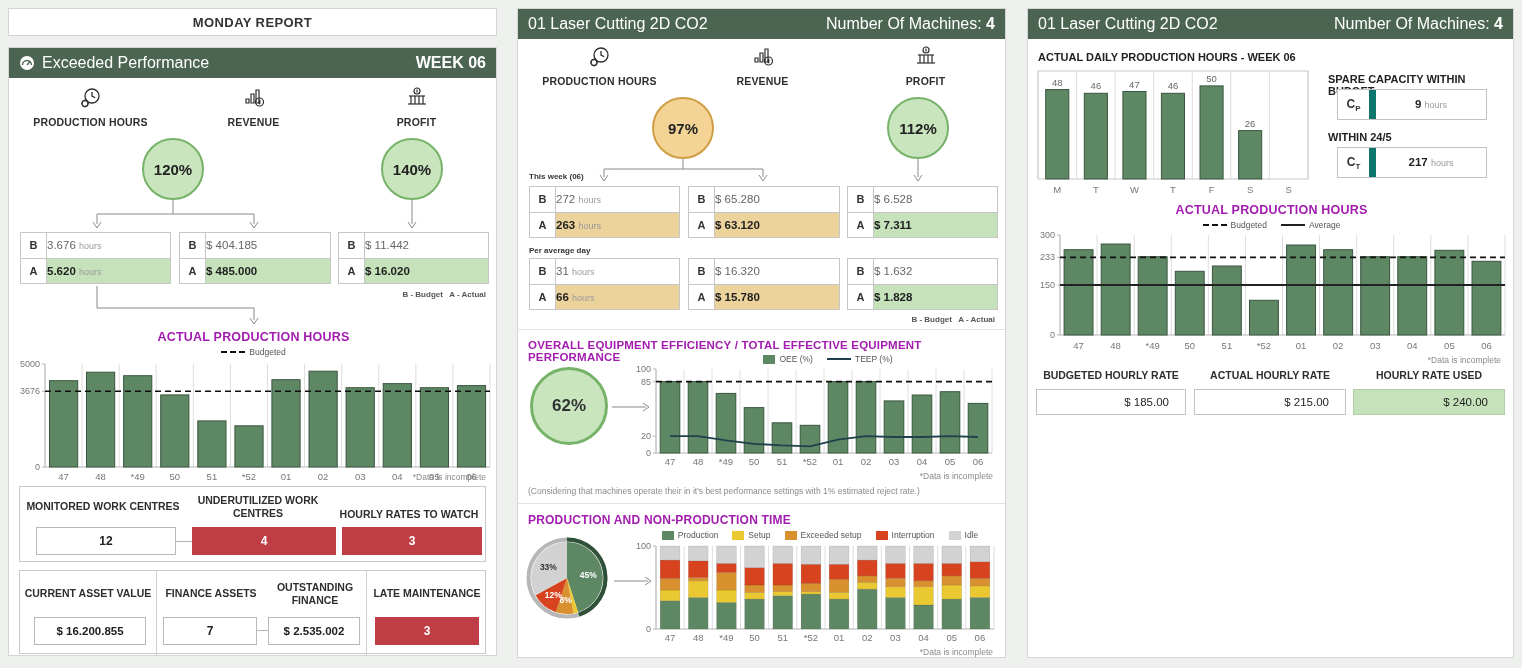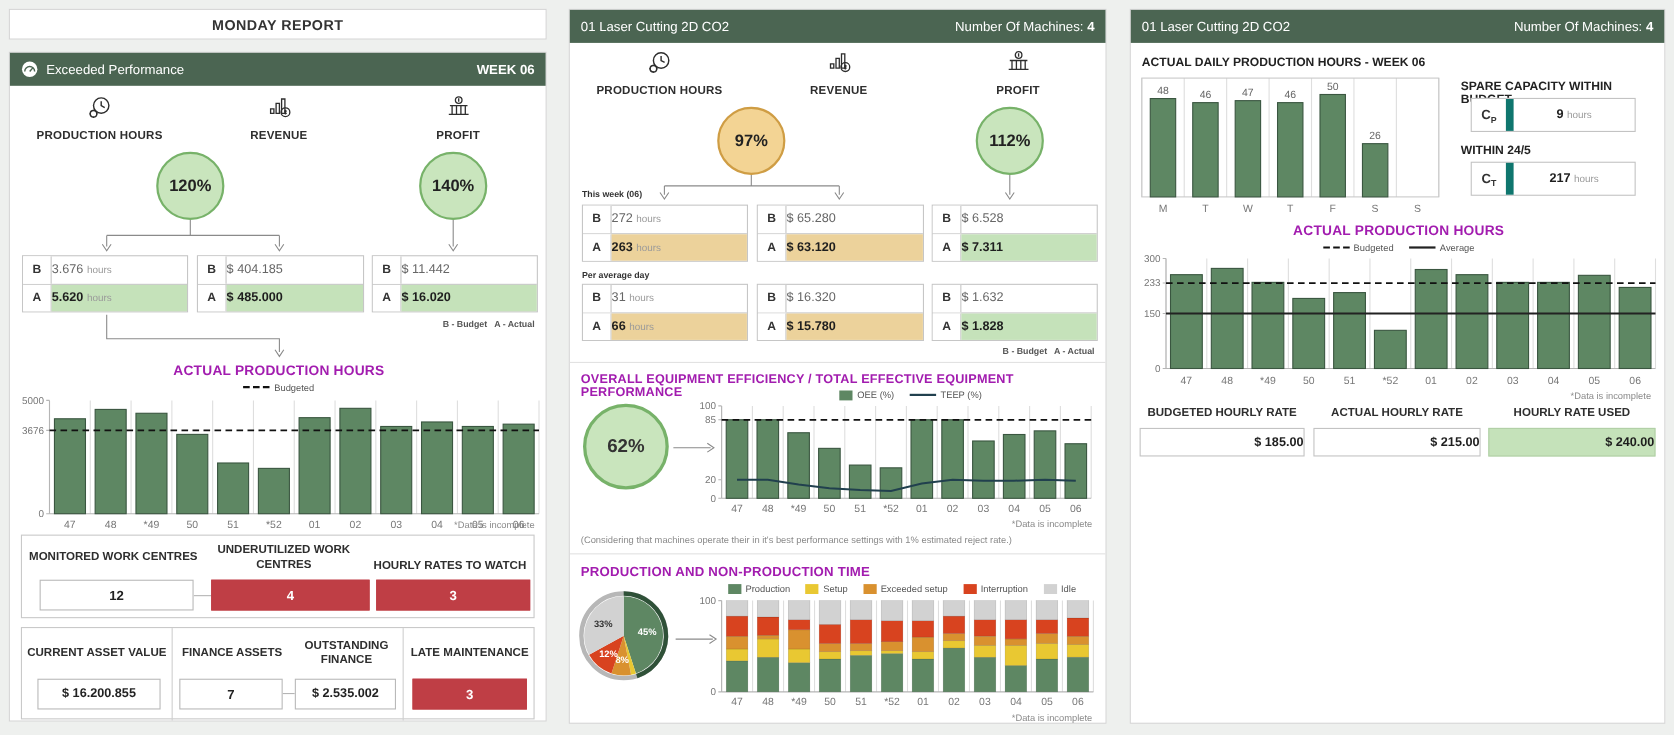--- a/index.html
+++ b/index.html
@@ -1,19 +1,19 @@
 <!DOCTYPE html>
 <html><head>
 <meta charset="utf-8">
 <style>
   *{box-sizing:border-box;margin:0;padding:0}
   body{width:1522px;height:668px;background:#eef0ee;font-family:"Liberation Sans",sans-serif;color:#333;position:relative;overflow:hidden}
   .abs{position:absolute}
   .panel{position:absolute;background:#fff;border:1px solid #d4d4d4}
-  .phead{position:absolute;left:0;right:0;top:0;height:30px;background:#4b6552;color:#fff;display:flex;align-items:center;padding:0 10px;font-size:12px}
+  .phead{position:absolute;left:0;right:0;top:0;height:30px;background:#4b6552;color:#fff;display:flex;align-items:center;padding:0 10px;font-size:16px}
   .phead .right{margin-left:auto;font-weight:bold}
   .phead .right .lbl{font-weight:normal}
   .kcol{position:absolute;width:163px;text-align:center}
   .kcol .klabel{font-size:10.5px;font-weight:bold;color:#2e2e2e;margin-top:2px;letter-spacing:.2px}
   .kicon{display:inline-block;height:24px}
   .circle{position:absolute;width:62px;height:62px;border-radius:50%;display:flex;align-items:center;justify-content:center;font-weight:bold;font-size:15px;color:#222}
   .c-green{background:#c9e5bd;border:2px solid #77b269}
   .c-orange{background:#f3d494;border:2px solid #cf9d44}
   .bigcircle{position:absolute;width:78px;height:78px;border-radius:50%;background:#c9e5bd;border:3px solid #77b269;display:flex;align-items:center;justify-content:center;font-weight:bold;font-size:17px}
   .ba-table{position:absolute;border:1px solid #c6c6c6;background:#fff}
@@ -41,21 +41,21 @@
   .inner-box{position:absolute;border:1px solid #c9c9c9;background:#fff}
   .hline{position:absolute;border-top:1px solid #b5b5b5}
   .vdiv{position:absolute;border-left:1px solid #cfcfcf}
   .hdiv{position:absolute;left:0;right:0;border-top:1px solid #e2e2e2}
   .cap-box{position:absolute;border:1px solid #c3c3c3;background:#fff;display:flex;height:31px}
   .cap-key{width:38px;border-right:7px solid #0f766e;text-align:center;line-height:29px;font-weight:bold;font-size:12px}
   .cap-key sub{font-size:8px}
   .cap-val{flex:1;text-align:center;line-height:29px;font-size:11.5px}
   .cap-val .v{font-weight:bold;color:#1e1e1e}
   .cap-val .u{font-size:9px;color:#9a9a9a}
-  .rate-box{position:absolute;border:1px solid #c3c3c3;background:#fff;height:26px;line-height:24px;text-align:right;padding-right:0;font-weight:bold;font-size:11.5px;color:#1e1e1e}
+  .rate-box{position:absolute;border:1px solid #c3c3c3;background:#fff;height:26px;line-height:24px;text-align:right;padding-right:16px;font-weight:normal;font-size:11.5px;color:#1e1e1e}
   .rate-box.green{background:#c5e2ba;border-color:#b2d0a7}
   .caption{position:absolute;font-size:8.5px;color:#8a8a8a}
   .wklabel{position:absolute;font-size:8px;font-weight:bold;color:#333}
 </style>
 </head>
 <body>
 
 <div class="panel" style="left:8px;top:8px;width:489px;height:28px;display:flex;align-items:center;justify-content:center;font-weight:bold;font-size:13px;letter-spacing:.4px">
   <span>MONDAY REPORT</span>
 </div>

